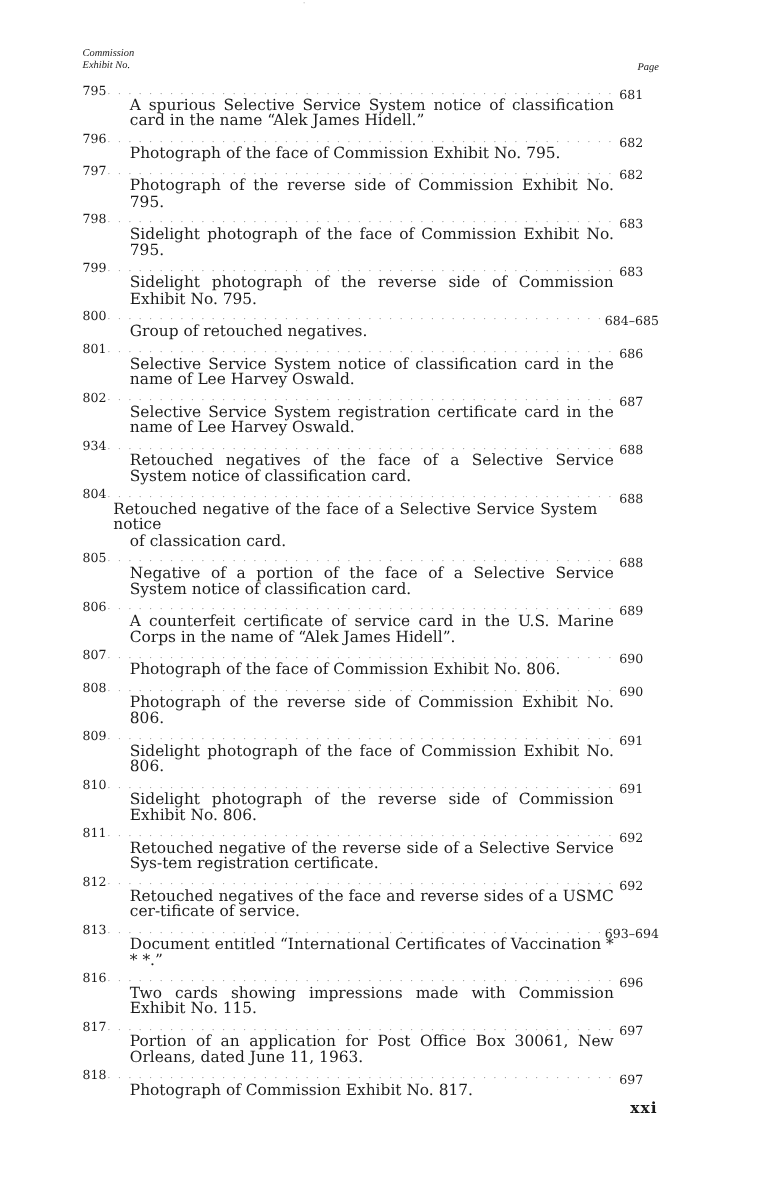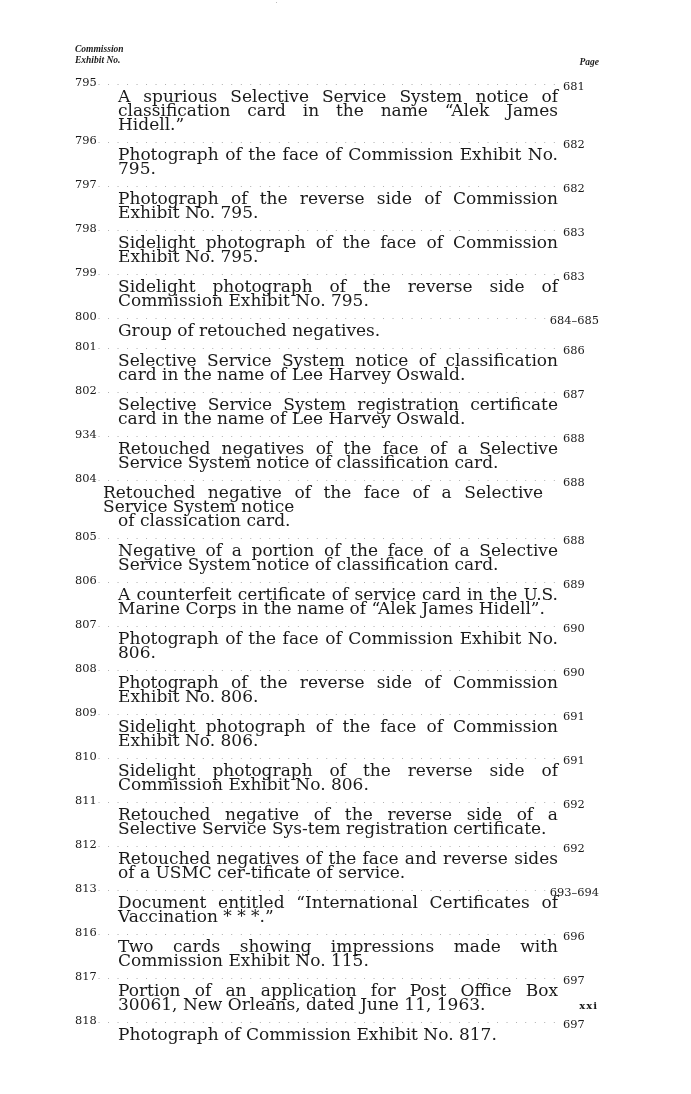--- a/index.html
+++ b/index.html
@@ -1,33 +1,33 @@
 <!DOCTYPE html>
 <html><head>
 <meta charset="utf-8">
 <style>
   html, body { margin: 0; padding: 0; background: #ffffff; }
   body { width: 691px; height: 1094px; position: relative; overflow: hidden;
          font-family: "DejaVu Serif", "Liberation Serif", serif; color: #1a1a1a; }
   .page { position: absolute; left: 75px; top: 44px; width: 524px; }
-  .head { position: relative; height: 30px; font-style: italic; font-weight: bold;
+  .head { position: relative; height: 30px; font-style: italic; font-weight: normal;
           font-size: 9.5px; line-height: 11px; font-family: "Liberation Serif", serif; }
   .head .page-label { position: absolute; right: 0; top: 13px; }
   .entry { font-size: 11.4px; line-height: 14px; }
   .num-line { display: flex; align-items: flex-end; height: 14.6px; }
   .num { white-space: nowrap; text-align: center; }
   .dots { flex: 1; overflow: hidden; white-space: nowrap; color: #8a8a8a; font-size: 8px;
           letter-spacing: 2.2px; margin: 0 2px 2px 1px; line-height: 8px; }
   .dots::before { content: ". . . . . . . . . . . . . . . . . . . . . . . . . . . . . . . . . . . . . . . . . . . . . . . . . . . . . . . . . . . . . . . . . . . . . . . . . . . . . . . . . . . . . . . . . . . . ."; }
   .pg { white-space: nowrap; min-width: 36px; text-align: left; position: relative; top: 4px; }
   .desc { margin-left: 43px; width: 440px; text-align: justify; text-align-last: left;
-          font-size: 17px; line-height: 14.2px; padding-bottom: 1px; }
+          font-size: 14px; line-height: 14.2px; padding-bottom: 1px; }
   .desc.outdent { margin-left: 28px; text-indent: 0; }
   .desc.outdent span.rest { display: block; padding-left: 15px; }
-  .folio { position: absolute; right: 93px; top: 1000px; font-weight: bold; font-size: 10px;
+  .folio { position: absolute; right: 93px; top: 1000px; font-weight: bold; font-size: 14px;
            letter-spacing: 1px; }
   .mark { position: absolute; left: 276px; top: 2px; width: 1px; height: 1px; background: #bbb; }
 </style>
 </head>
 <body>
 
 <div class="mark"></div>
 
 <div class="page">
   <div class="head">

